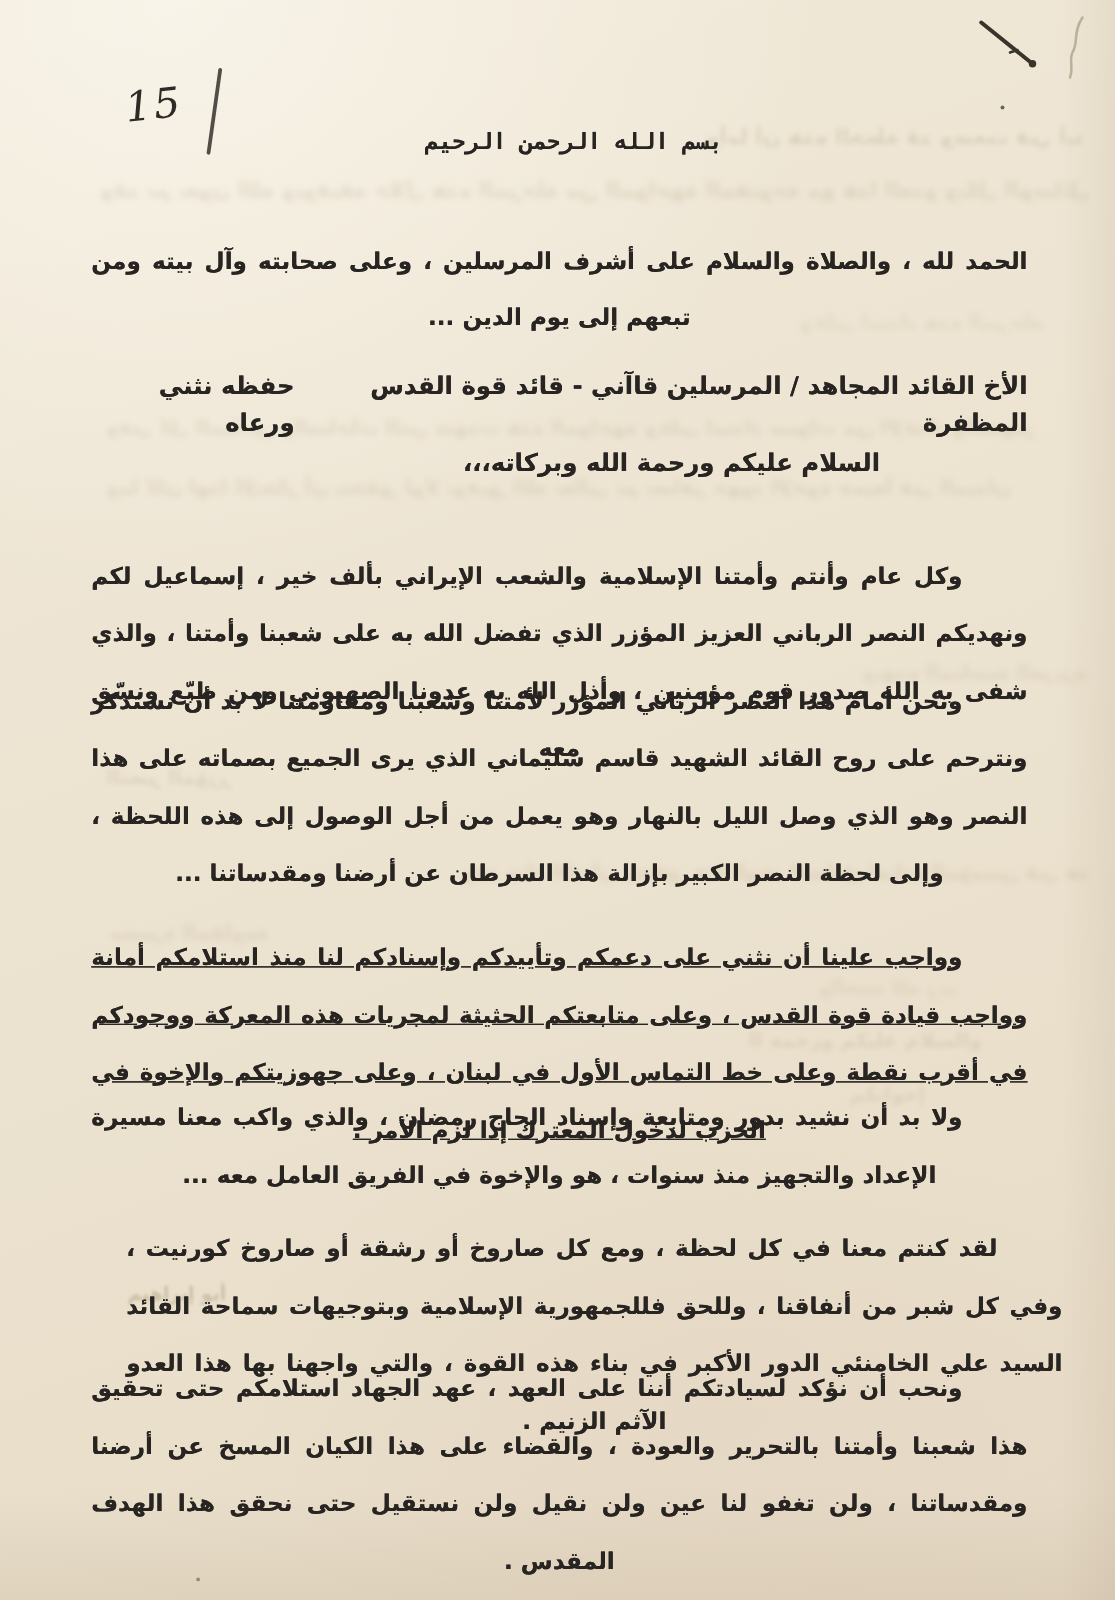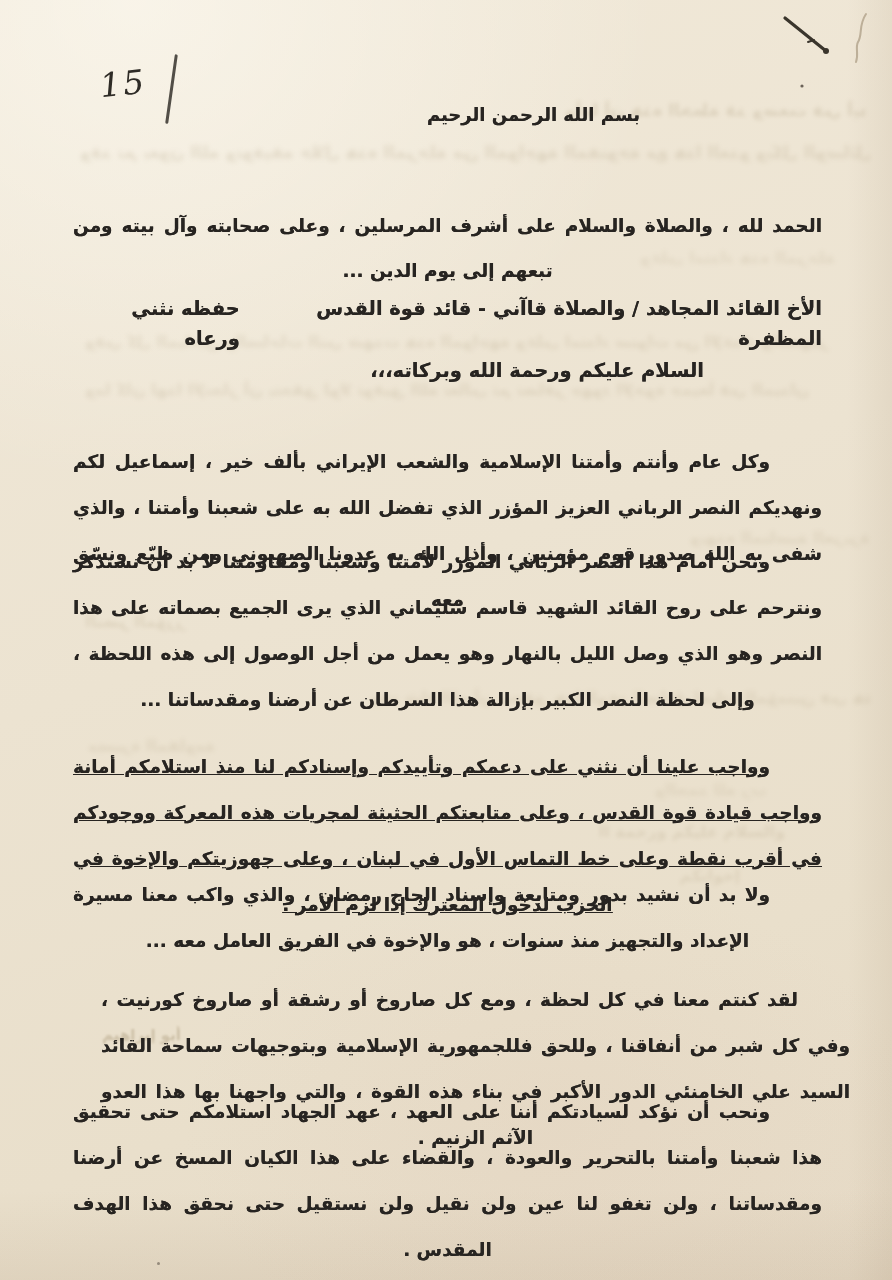--- a/index.html
+++ b/index.html
@@ -15,29 +15,29 @@
       linear-gradient(to bottom, rgba(138,110,78,0) 93%, rgba(138,110,78,0.10) 100%),
       linear-gradient(to left, rgba(138,110,78,0.09), rgba(138,110,78,0) 5%),
       linear-gradient(160deg, #f1e9d9 0%, #ece3d1 45%, #e9dfcb 75%, #e6dac6 100%);
   }
   .txt{
     position:absolute;direction:rtl;font-weight:bold;color:#272421;
     text-shadow:0 0 0.5px rgba(39,36,33,0.85);
     font-family:"DejaVu Sans",sans-serif;
   }
   .basmala{
-    left:340px;top:102px;width:300px;text-align:right;
-    font-size:18px;line-height:26px;
+    left:340px;top:102px;width:300px;text-align:left;
+    font-size:18px;line-height:26px;font-family:Liberation Mono, monospace;
   }
   .para{
     left:73px;width:749px;font-size:18.5px;line-height:46px;
     text-align:justify;text-align-last:center;text-indent:52px;
   }
   .noindent{text-indent:0;}
-  .opening{top:184px;line-height:45px;}
+  .opening{top:168px;line-height:45px;}
   .addressee{
     left:73px;top:294px;width:749px;display:flex;justify-content:space-between;
     align-items:baseline;font-size:19.5px;line-height:30px;
   }
   .salutation{
     left:73px;top:356px;width:749px;box-sizing:border-box;
     text-align:right;padding-right:118px;font-size:19.5px;line-height:30px;
   }
   .p2{top:420px;} .p3{top:520px;} .p4{top:725px;text-decoration:underline;} .p5{top:853px;}
   .p6{top:958px;margin-left:28px;} .p7{top:1070px;}
@@ -89,21 +89,21 @@
     <path d="M88,2 C80,14 85,22 80,30 C77,36 81,42 78,50" stroke="#8d7c5f" stroke-width="2" stroke-linecap="round" fill="none" opacity="0.5"></path>
     <circle cx="24" cy="74" r="1.6" fill="#4a4138" opacity="0.8"></circle>
   </svg>
   <div class="speck" style="left:157px;top:1262px;width:3px;height:3px;opacity:.5;"></div>
 
   <div class="txt basmala">بسم الله الرحمن الرحيم</div>
 
   <p class="txt para noindent opening">الحمد لله ، والصلاة والسلام على أشرف المرسلين ، وعلى صحابته وآل بيته ومن تبعهم إلى يوم الدين ...</p>
 
   <div class="txt addressee">
-    <span>الأخ القائد المجاهد / والصلاة قاآني - قائد قوة القدس المظفرة</span>
+    <span>الأخ القائد المجاهد / المرسلين قاآني - قائد قوة القدس المظفرة</span>
     <span>حفظه نثني ورعاه</span>
   </div>
 
   <div class="txt salutation">السلام عليكم ورحمة الله وبركاته،،،</div>
 
   <p class="txt para p2">وكل عام وأنتم وأمتنا الإسلامية والشعب الإيراني بألف خير ، إسماعيل لكم ونهديكم النصر الرباني العزيز المؤزر الذي تفضل الله به على شعبنا وأمتنا ، والذي شفى به الله صدور قوم مؤمنين ، وأذل الله به عدونا الصهيوني ومن طبّع ونسّق معه</p>
   <p class="txt para p3">ونحن أمام هذا النصر الرباني المؤزر لأمتنا وشعبنا ومقاومتنا لا بد أن نستذكر ونترحم على روح القائد الشهيد قاسم سليماني الذي يرى الجميع بصماته على هذا النصر وهو الذي وصل الليل بالنهار وهو يعمل من أجل الوصول إلى هذه اللحظة ، وإلى لحظة النصر الكبير بإزالة هذا السرطان عن أرضنا ومقدساتنا ...</p>
   <p class="txt para p4">وواجب علينا أن نثني على دعمكم وتأييدكم وإسنادكم لنا منذ استلامكم أمانة وواجب قيادة قوة القدس ، وعلى متابعتكم الحثيثة لمجريات هذه المعركة ووجودكم في أقرب نقطة وعلى خط التماس الأول في لبنان ، وعلى جهوزيتكم والإخوة في الحزب لدخول المعترك إذا لزم الأمر .</p>
   <p class="txt para p5">ولا بد أن نشيد بدور ومتابعة وإسناد الحاج رمضان ، والذي واكب معنا مسيرة الإعداد والتجهيز منذ سنوات ، هو والإخوة في الفريق العامل معه ...</p>
   <p class="txt para p6">لقد كنتم معنا في كل لحظة ، ومع كل صاروخ أو رشقة أو صاروخ كورنيت ، وفي كل شبر من أنفاقنا ، وللحق فللجمهورية الإسلامية وبتوجيهات سماحة القائد السيد علي الخامنئي الدور الأكبر في بناء هذه القوة ، والتي واجهنا بها هذا العدو الآثم الزنيم .</p>

